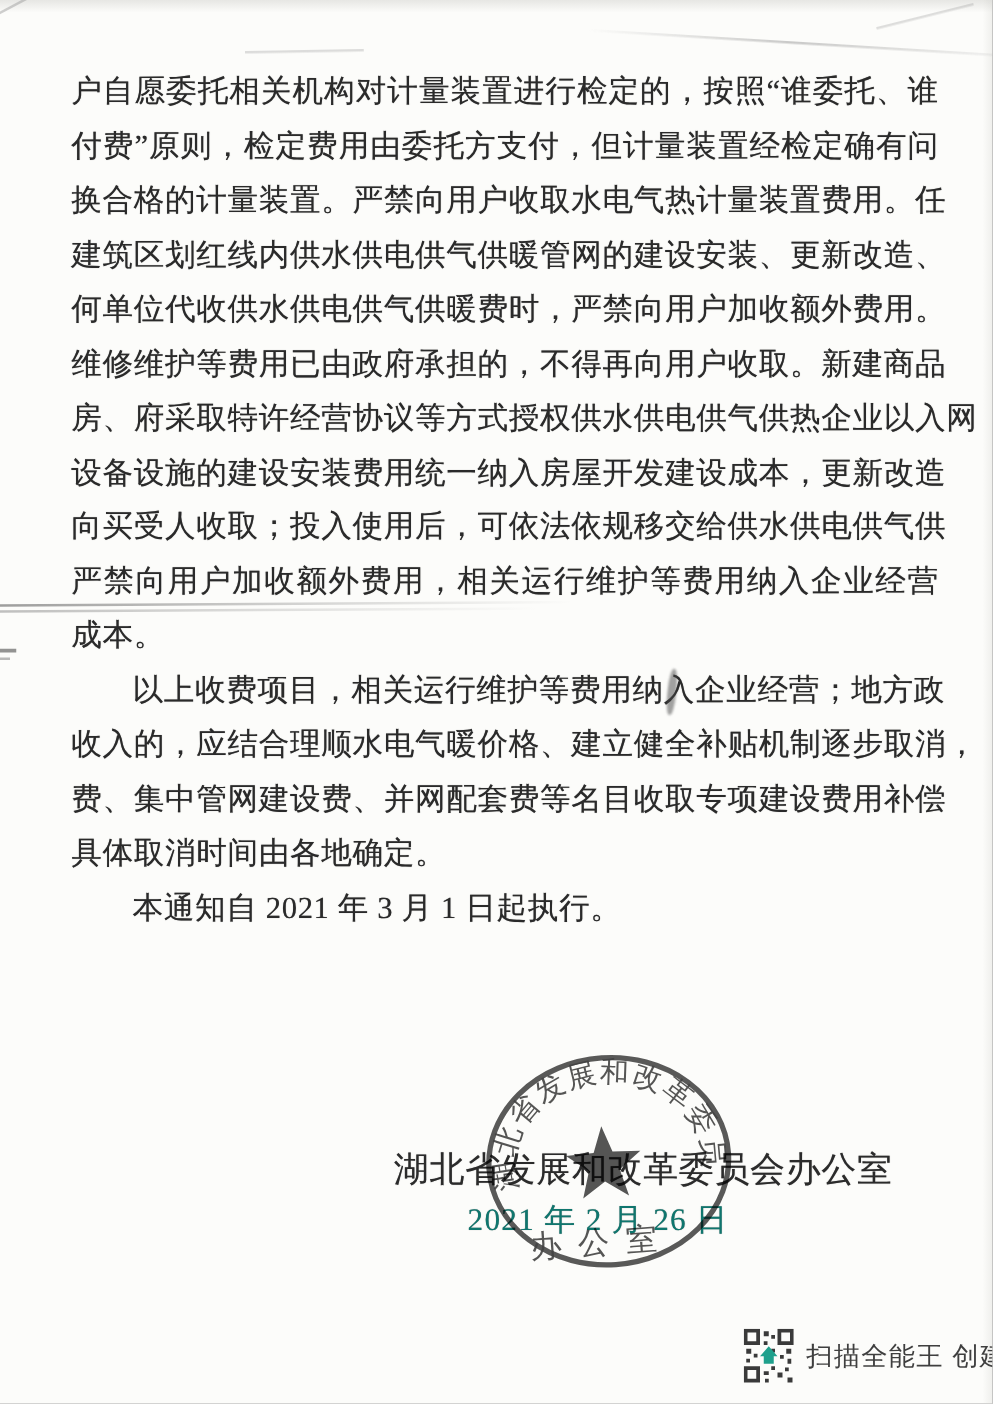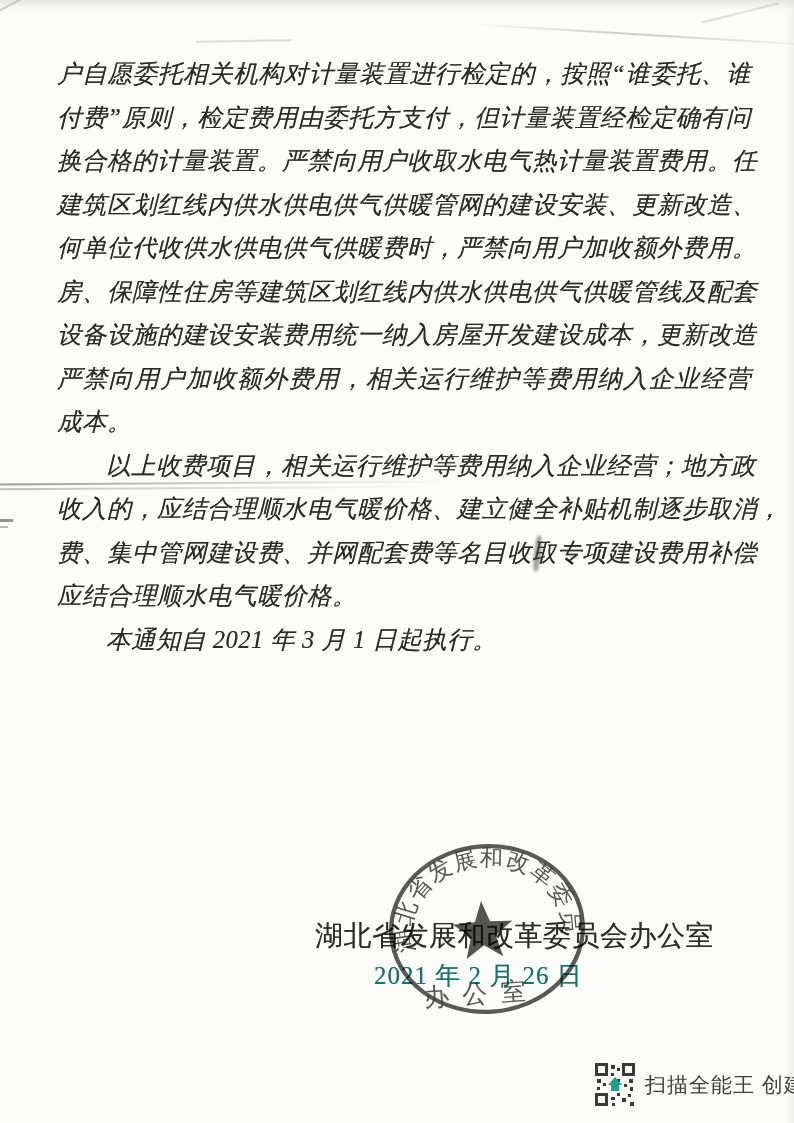--- a/index.html
+++ b/index.html
@@ -19,21 +19,21 @@
     background:linear-gradient(to left,rgba(200,200,195,.25),rgba(200,200,195,0));}
 
   
   .doc-body{
     position:absolute;left:57px;top:52px;width:694px;
     font-size:24.5px;line-height:43.5px;
     letter-spacing:.5px;
     color:#2a2a2a;
     text-shadow:0 0 .6px rgba(25,25,25,.55);
   }
-  .line{width:100%;text-align:justify;text-align-last:justify;white-space:nowrap;font-style:italic;}
+  .line{width:100%;text-align:justify;text-align-last:justify;white-space:nowrap;}
   .line.end{text-align-last:left;}
   .line.indent{text-indent:2em;}
 
   
   .signoff-org{
     position:absolute;left:315px;top:917px;
     font-size:28px;letter-spacing:.5px;color:#2b2b2b;z-index:2;
     text-shadow:0 0 .6px rgba(25,25,25,.5);white-space:nowrap;
   }
   .signoff-date{
@@ -85,28 +85,30 @@
 
   <div class="shade-top"></div>
   <div class="shade-right"></div>
 
   <div class="doc-body">
     <div class="line">户自愿委托相关机构对计量装置进行检定的，按照“谁委托、谁</div>
     <div class="line">付费”原则，检定费用由委托方支付，但计量装置经检定确有问</div>
     <div class="line">换合格的计量装置。严禁向用户收取水电气热计量装置费用。任</div>
     <div class="line">建筑区划红线内供水供电供气供暖管网的建设安装、更新改造、</div>
     <div class="line">何单位代收供水供电供气供暖费时，严禁向用户加收额外费用。</div>
-    <div class="line">房、保障性住房等建筑区划红线内供水供电供气供暖管线及配套</div>
+    <div class="line">维修维护等费用已由政府承担的，不得再向用户收取。新建商品</div>
+    <div class="line">房、府采取特许经营协议等方式授权供水供电供气供热企业以入网</div>
     <div class="line">设备设施的建设安装费用统一纳入房屋开发建设成本，更新改造</div>
+    <div class="line">向买受人收取；投入使用后，可依法依规移交给供水供电供气供</div>
     <div class="line">严禁向用户加收额外费用，相关运行维护等费用纳入企业经营</div>
     <div class="line end">成本。</div>
     <div class="line indent">以上收费项目，相关运行维护等费用纳入企业经营；地方政</div>
     <div class="line">收入的，应结合理顺水电气暖价格、建立健全补贴机制逐步取消，</div>
     <div class="line">费、集中管网建设费、并网配套费等名目收取专项建设费用补偿</div>
-    <div class="line end">应结合理顺水电气暖价格。</div>
+    <div class="line end">具体取消时间由各地确定。</div>
     <div class="line end indent">本通知自 2021 年 3 月 1 日起执行。</div>
   </div>
 
   <div class="signoff-org">湖北省发展和改革委员会办公室</div>
   <div class="signoff-date">2021 年 2 月 26 日</div>
 
   <svg class="seal" viewBox="0 0 200 176" xmlns="http://www.w3.org/2000/svg">
     <ellipse cx="100" cy="88" rx="95" ry="82" fill="none" stroke="#2f2f2f" stroke-width="4.2" opacity=".88"></ellipse>
     <path id="sealArc" d="M 29.5 109.5 A 75 63 0 1 1 170.5 109.5" fill="none"></path>
     <text font-size="23" fill="#2f2f2f" letter-spacing="1.5" opacity=".9" font-family="Liberation Serif, DejaVu Serif, serif">

